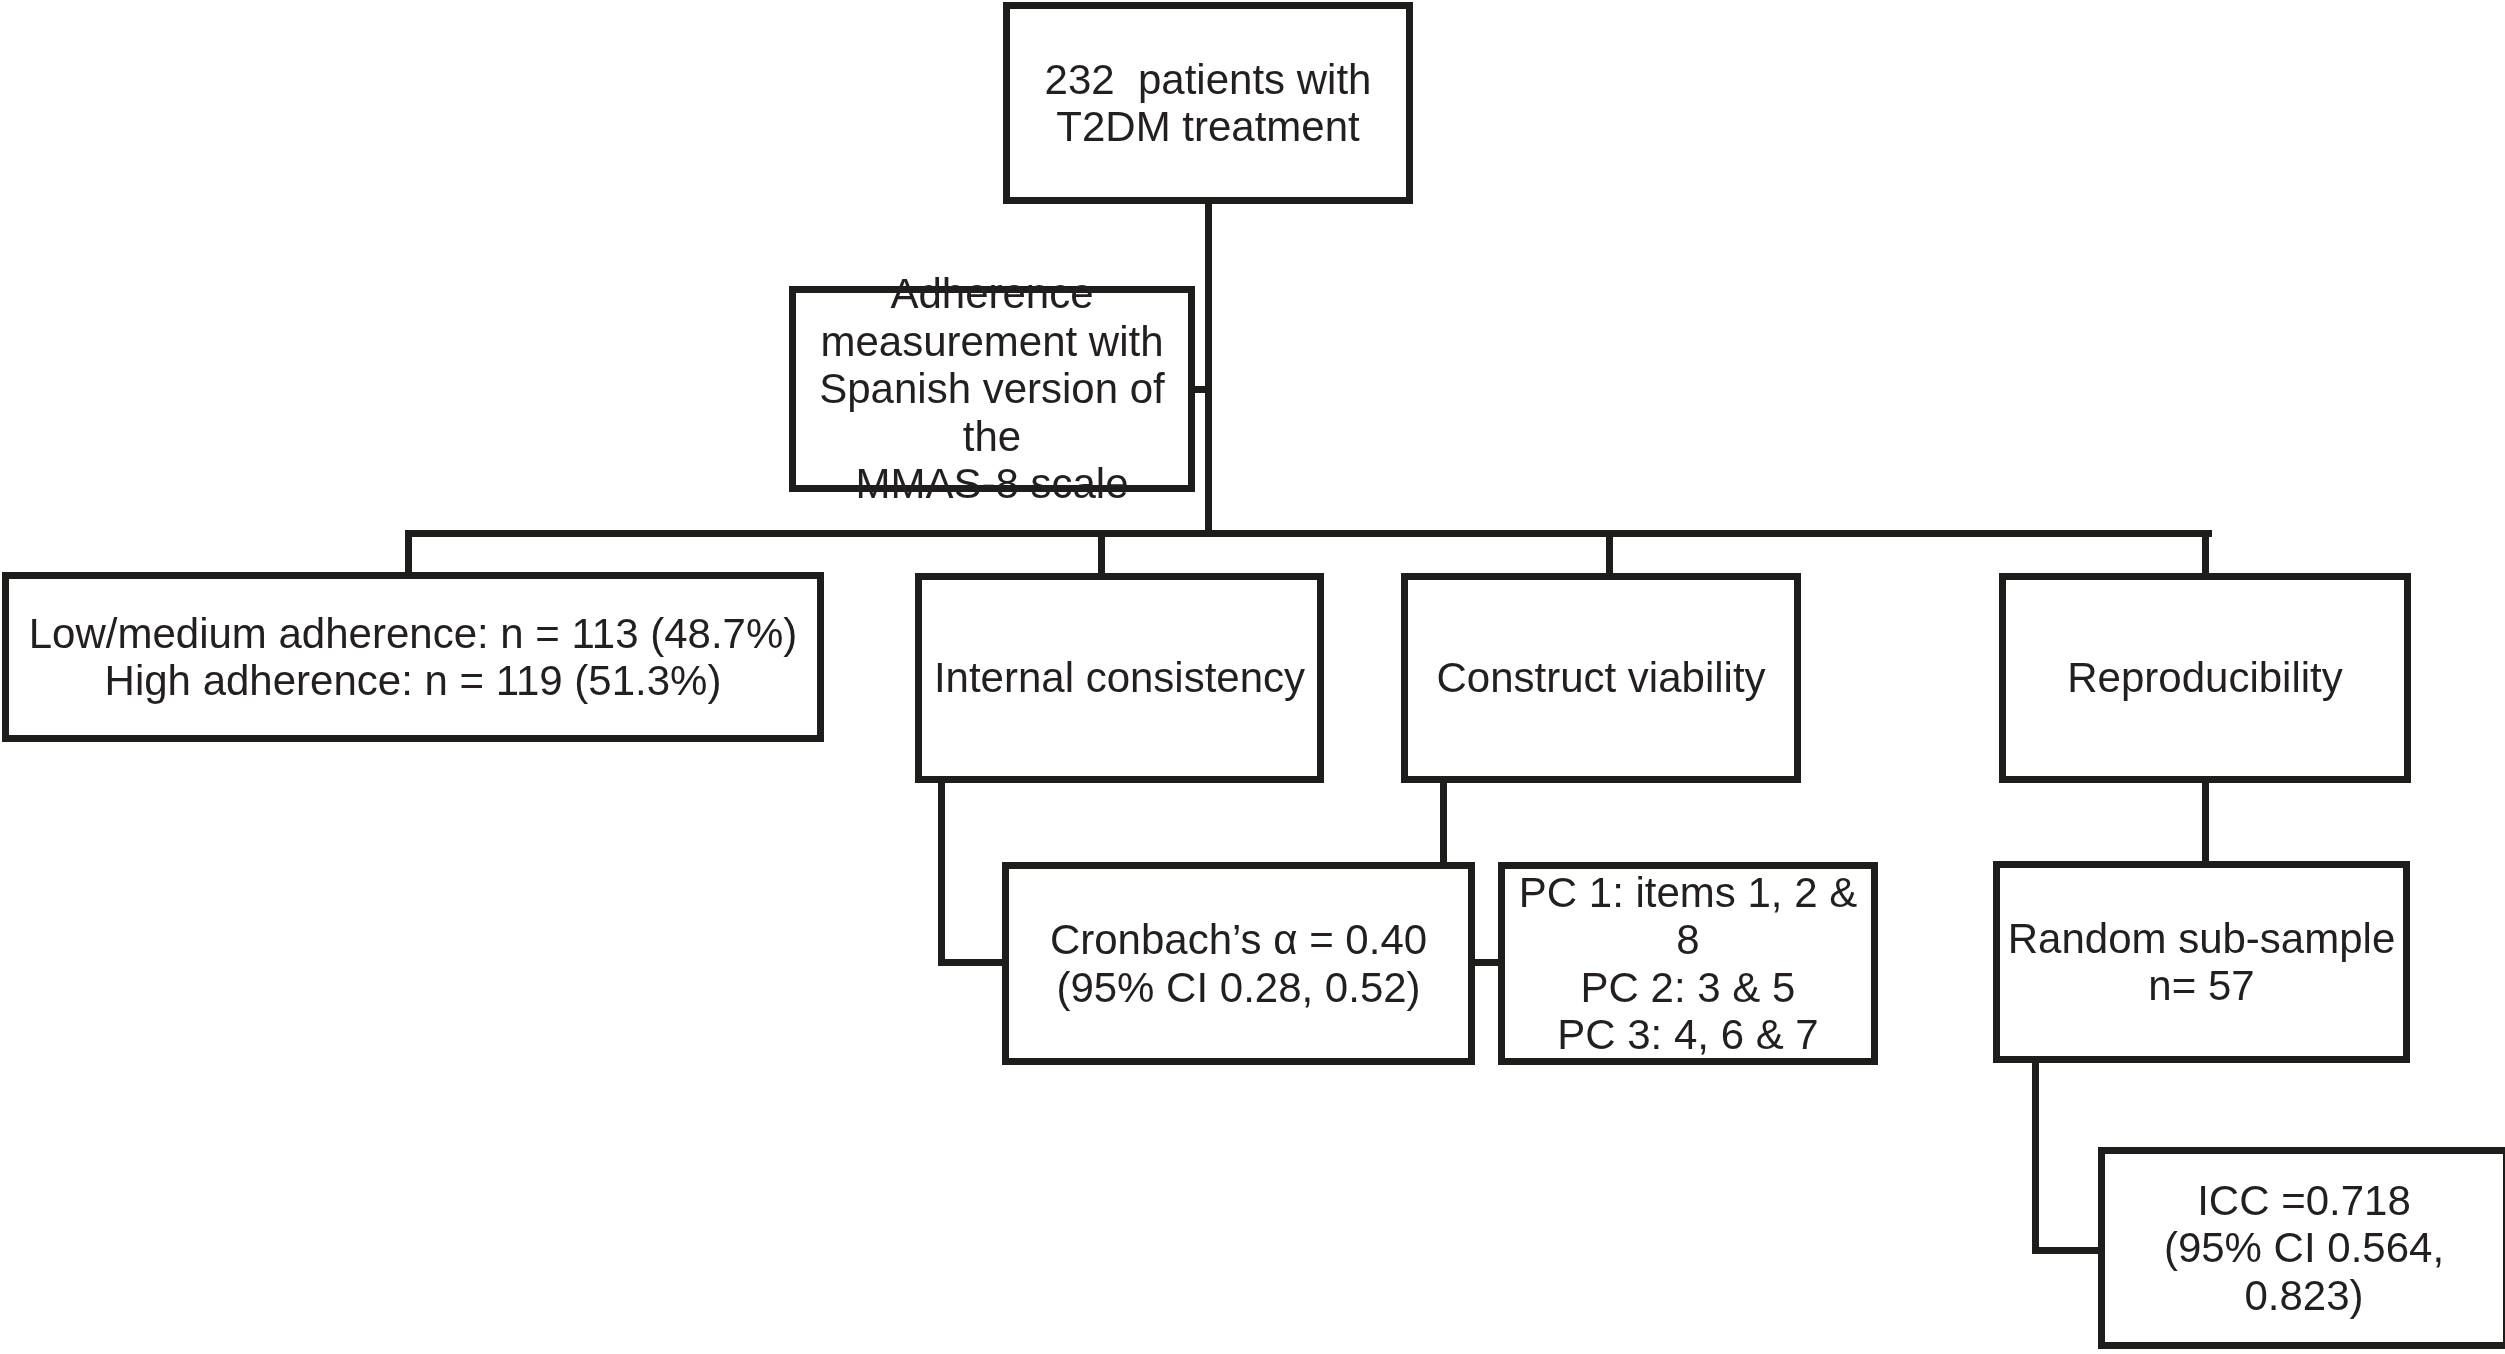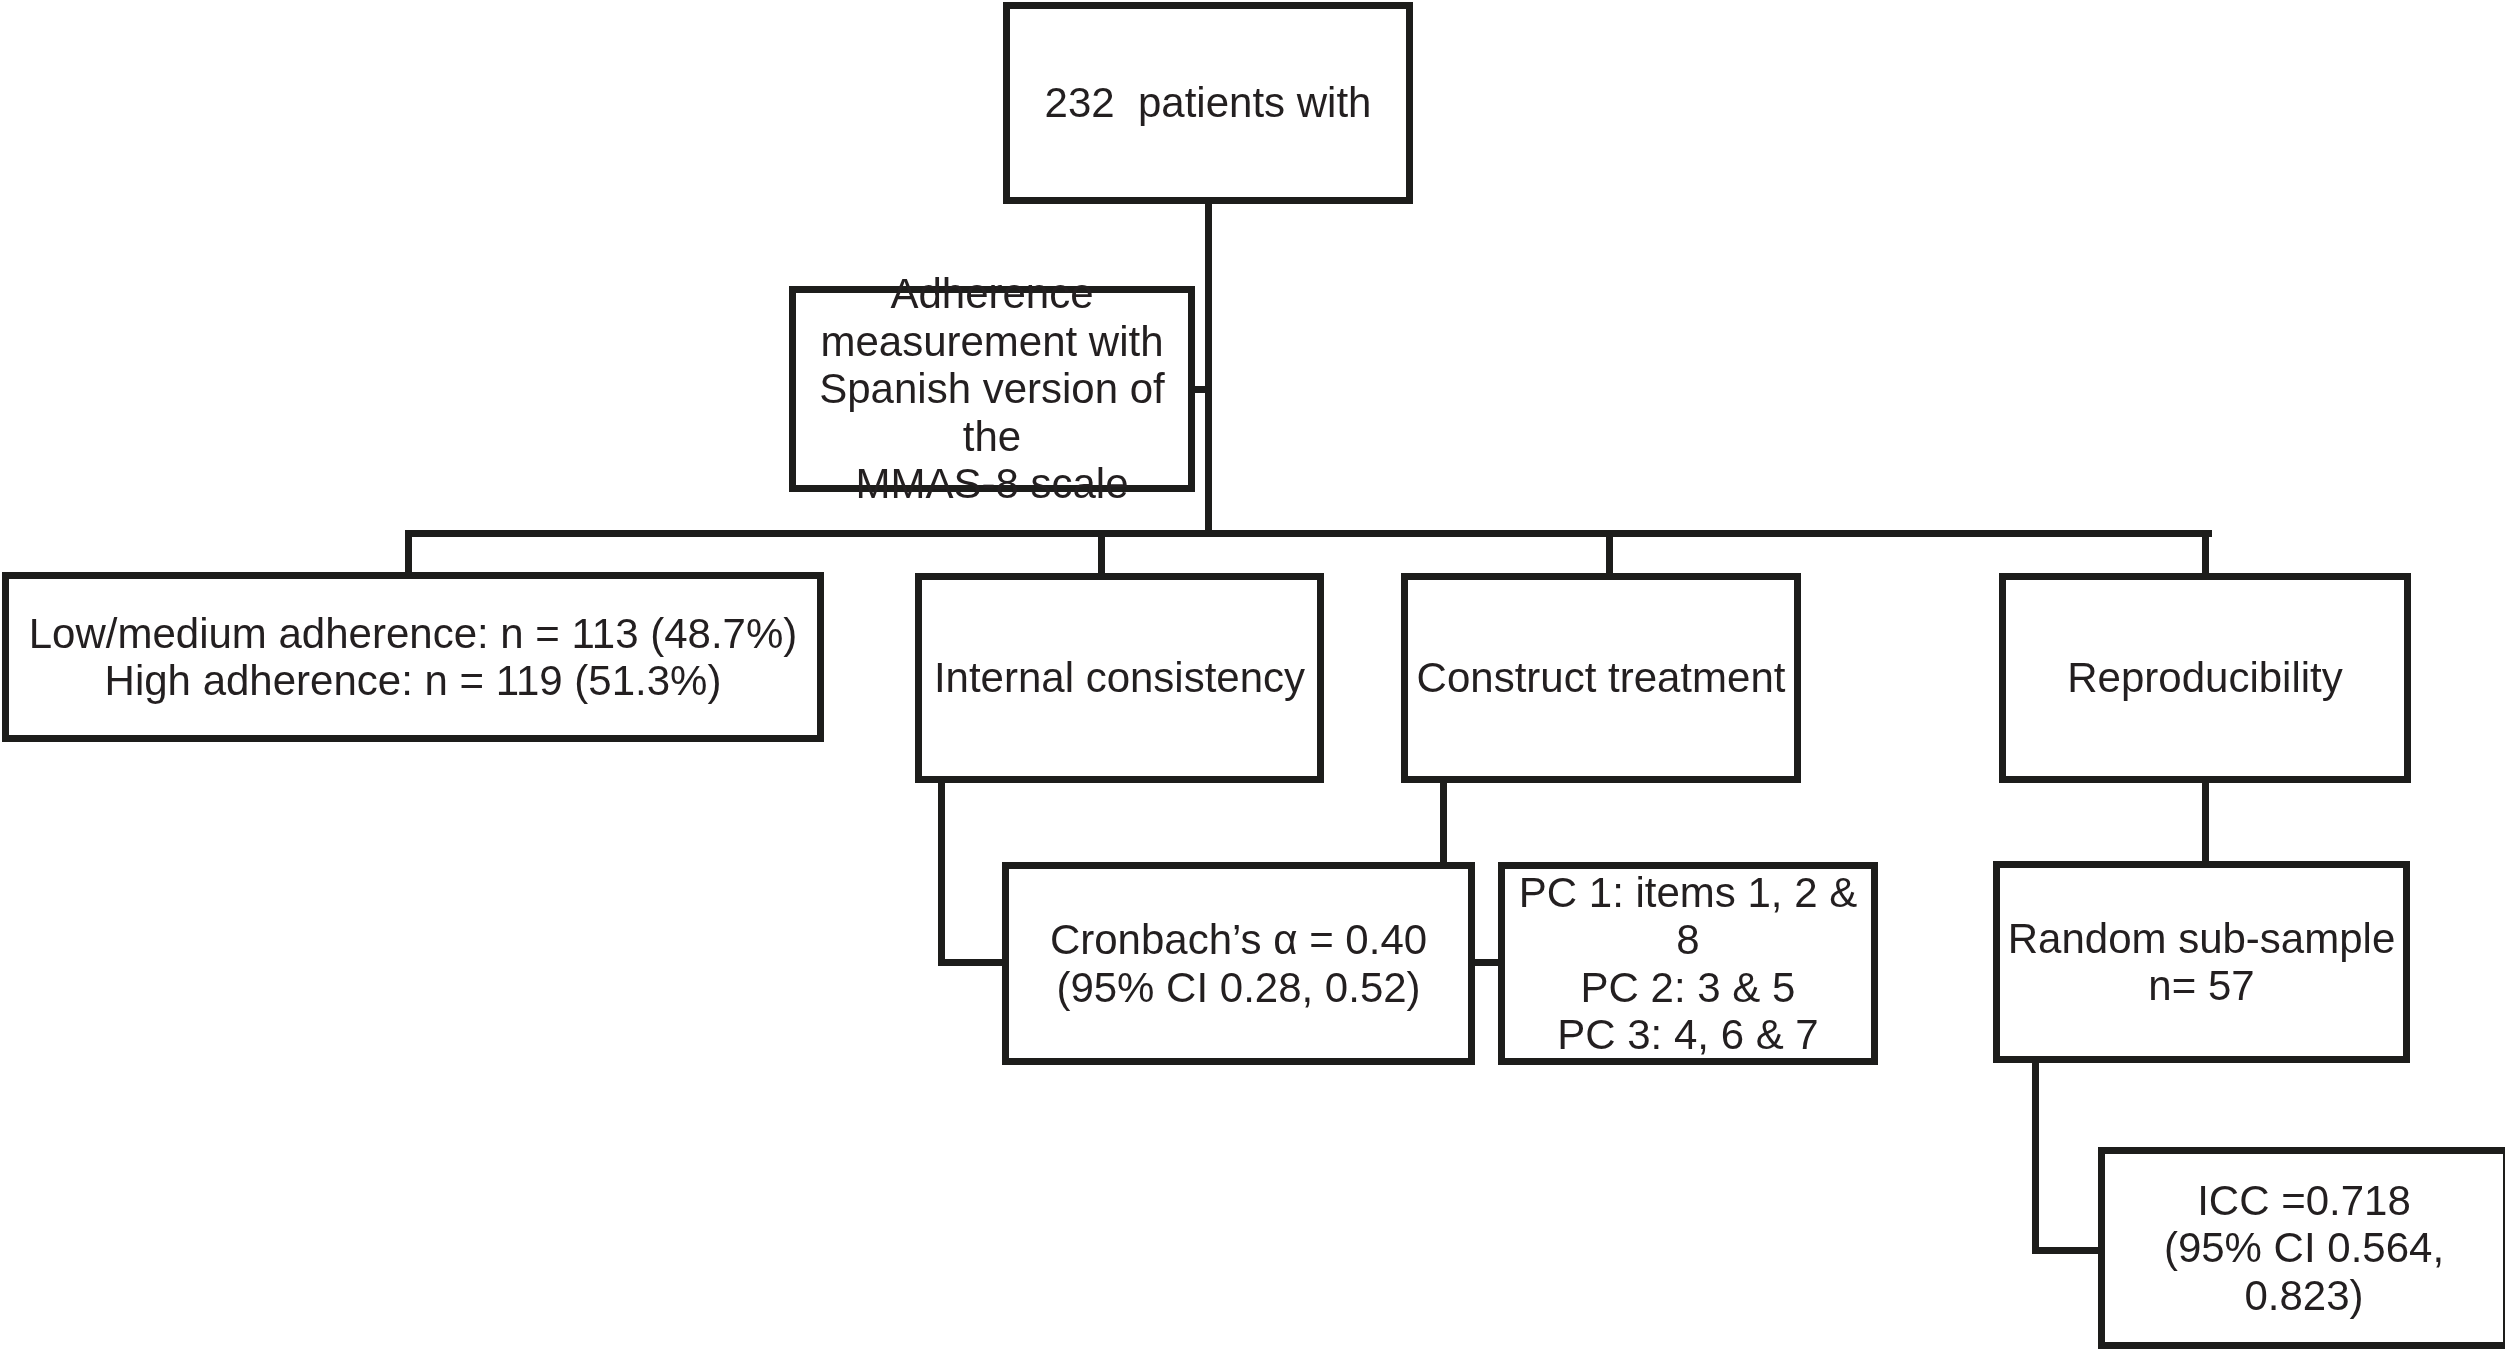--- a/index.html
+++ b/index.html
@@ -55,40 +55,41 @@
   <div class="conn" style="left:938px;  top:778px;  width:7px;    height:188px;"></div>
   <div class="conn" style="left:938px;  top:959px;  width:70px;   height:7px;"></div>
   <div class="conn" style="left:1440px; top:778px;  width:7px;    height:188px;"></div>
   <div class="conn" style="left:1440px; top:959px;  width:64px;   height:7px;"></div>
   <div class="conn" style="left:2202px; top:778px;  width:7px;    height:88px;"></div>
   <div class="conn" style="left:2032px; top:1058px; width:7px;    height:196px;"></div>
   <div class="conn" style="left:2032px; top:1247px; width:72px;   height:7px;"></div>
 
   <div class="node" style="left:1003px; top:2px; width:410px; height:202px;">
     <span class="line">232  patients with</span>
+    <span class="line">T2DM treatment</span>
   </div>
 
   <div class="node" style="left:757px; top:286px; width:406px; height:206px;margin-left:32px;">
     <span class="line">Adherence</span>
     <span class="line">measurement with</span>
     <span class="line">Spanish version of the</span>
     <span class="line">MMAS-8 scale</span>
   </div>
 
   <div class="node" style="left:2px; top:572px; width:822px; height:170px;">
     <span class="line">Low/medium adherence: n = 113 (48.7%)</span>
     <span class="line">High adherence: n = 119 (51.3%)</span>
   </div>
 
   <div class="node" style="left:899px; top:573px; width:409px; height:210px;margin-left:16px;">
     <span class="line">Internal consistency</span>
   </div>
 
   <div class="node" style="left:1401px; top:573px; width:400px; height:210px;">
-    <span class="line">Construct treatment</span>
+    <span class="line">Construct viability</span>
   </div>
 
   <div class="node" style="left:1999px; top:573px; width:412px; height:210px;">
     <span class="line">Reproducibility</span>
   </div>
 
   <div class="node" style="left:1002px; top:862px; width:473px; height:203px;">
     <span class="line">Cronbach’s α = 0.40</span>
     <span class="line">(95% CI 0.28, 0.52)</span>
   </div>

